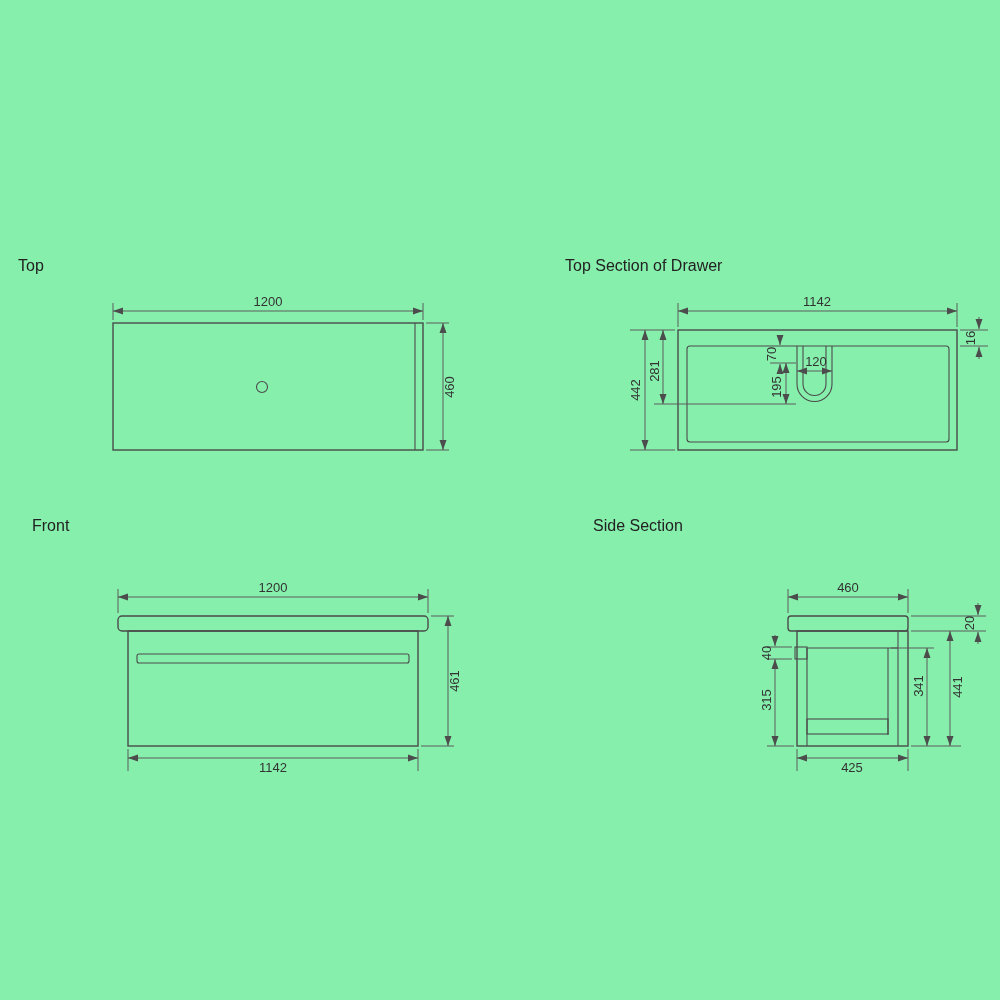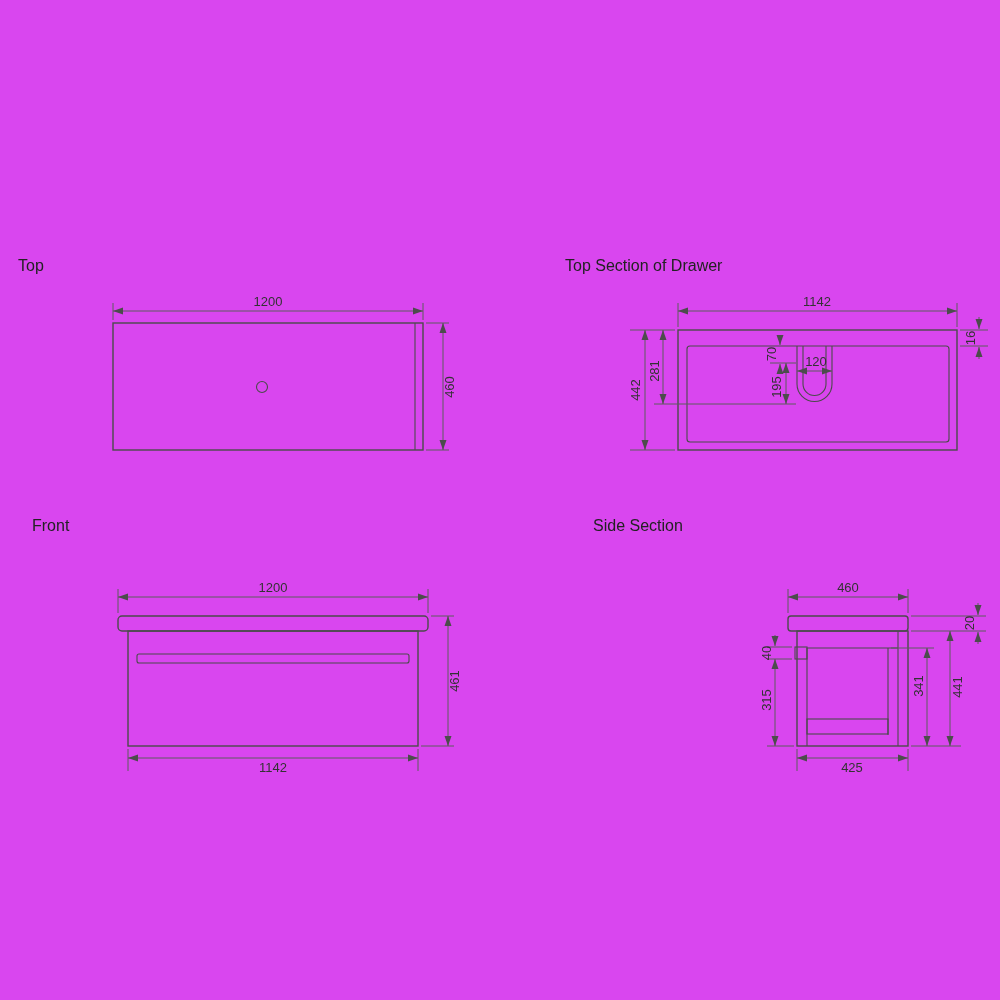--- a/index.html
+++ b/index.html
@@ -1,16 +1,16 @@
 <!DOCTYPE html>
 <html><head>
 <meta charset="utf-8">
 <style>
   html,body{margin:0;padding:0;background:#ffffff;}
-  #page{position:relative;width:1000px;height:1000px;background:#d946ef;overflow:hidden;}
+  #page{position:relative;width:1000px;height:1000px;background:#86efac;overflow:hidden;}
   svg{display:block;}
   .ol{fill:none;stroke:#4b4b4b;stroke-width:1.4;stroke-linejoin:miter;}
   .ol2{fill:none;stroke:#4b4b4b;stroke-width:1.1;}
   .dl{fill:none;stroke:#5d5d5d;stroke-width:1;}
   .dt{font-family:"Liberation Sans",sans-serif;font-size:13px;fill:#333333;}
   .vl{font-family:"Liberation Sans",sans-serif;font-size:16px;fill:#222222;}
 </style>
 </head>
 <body>
 

